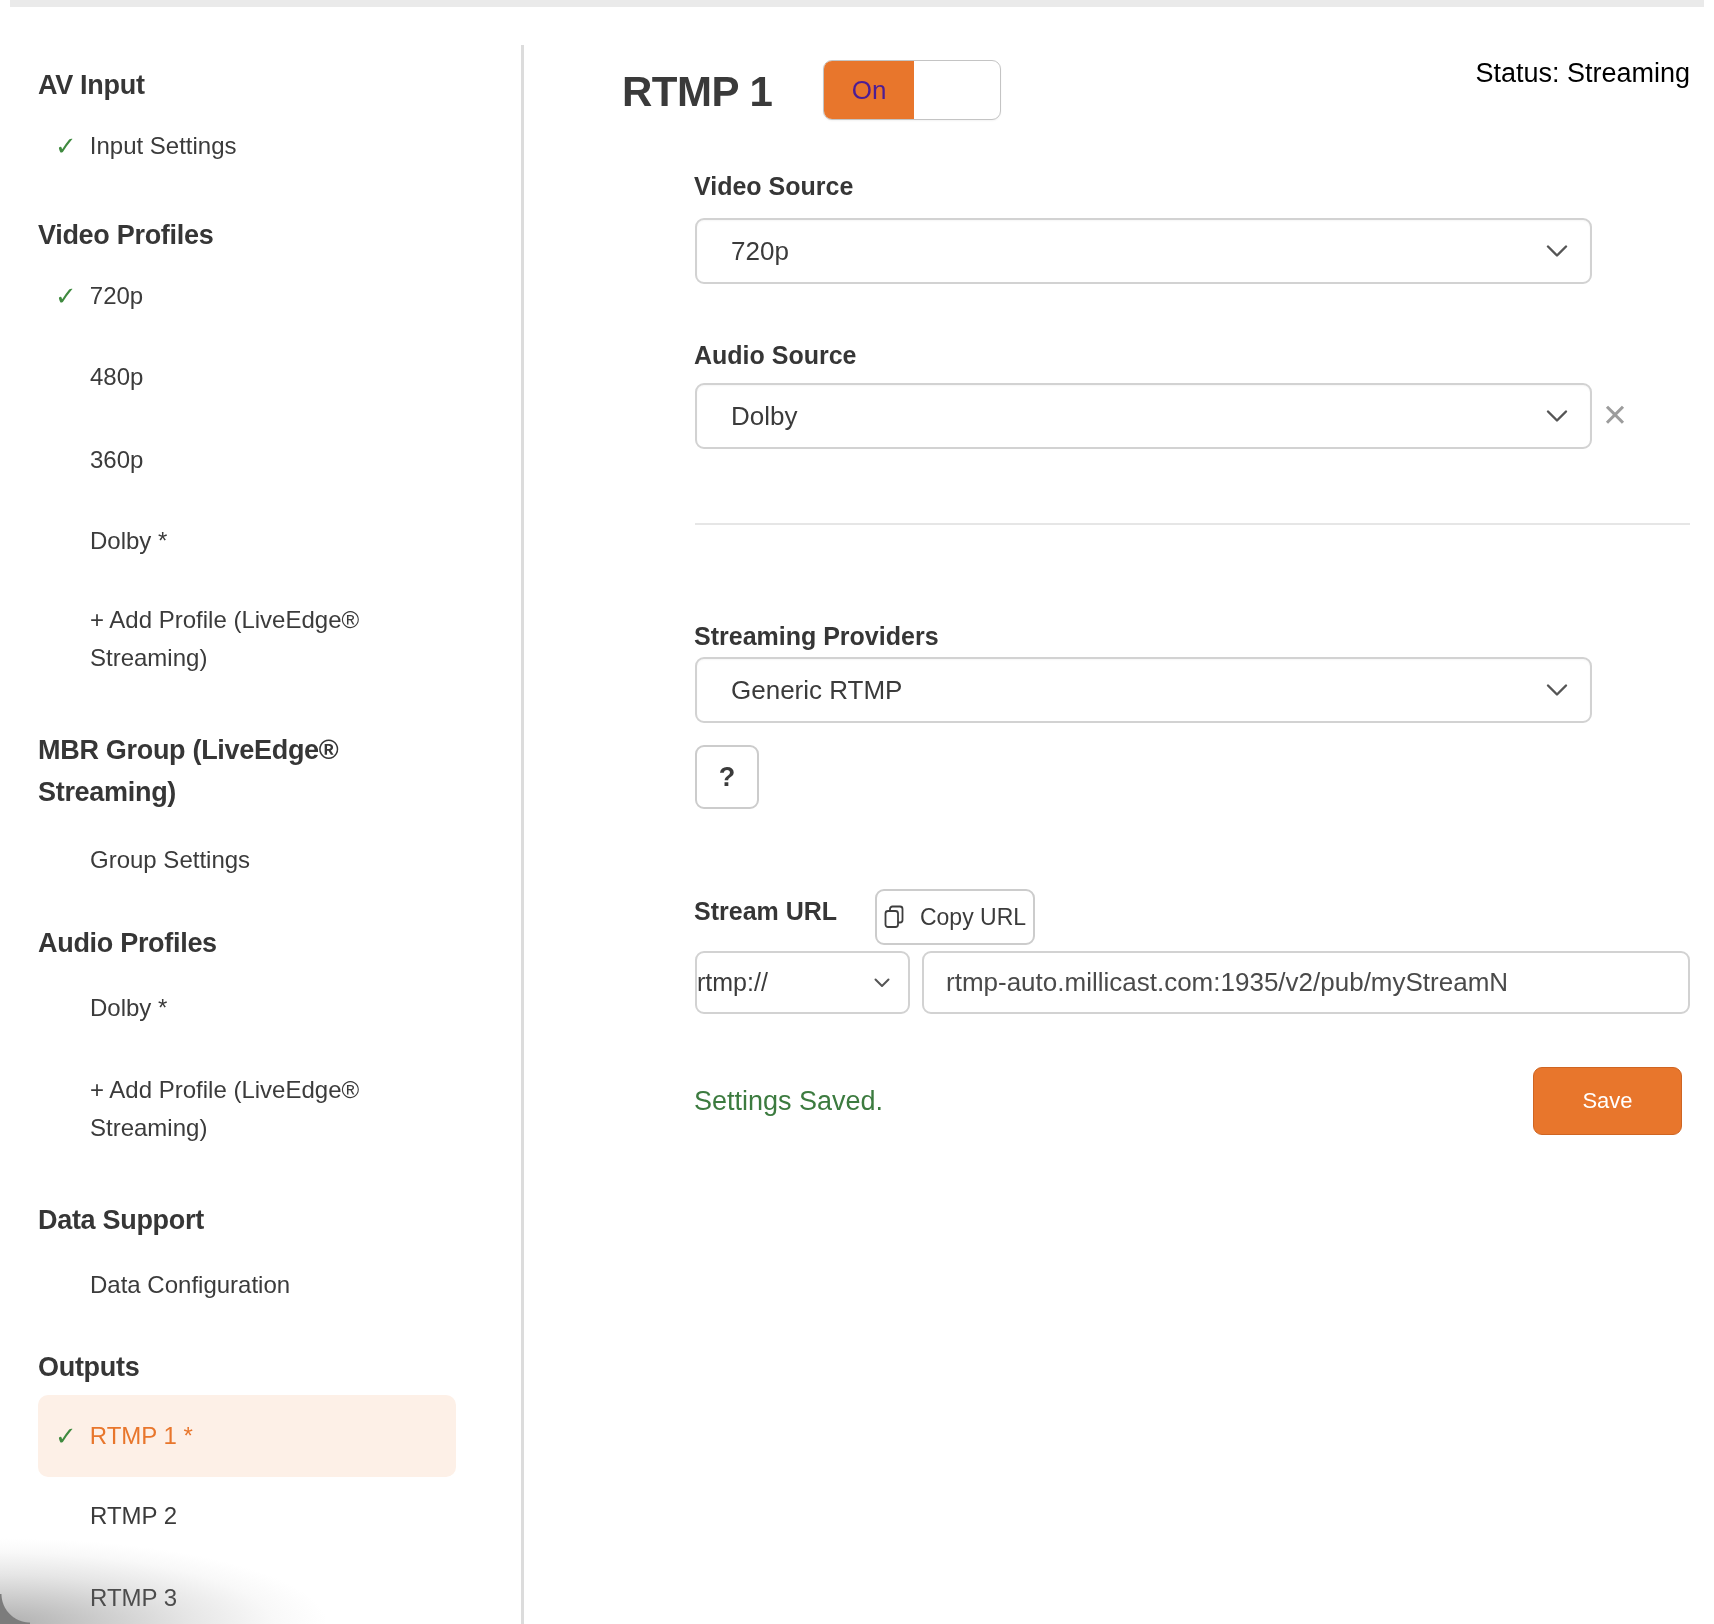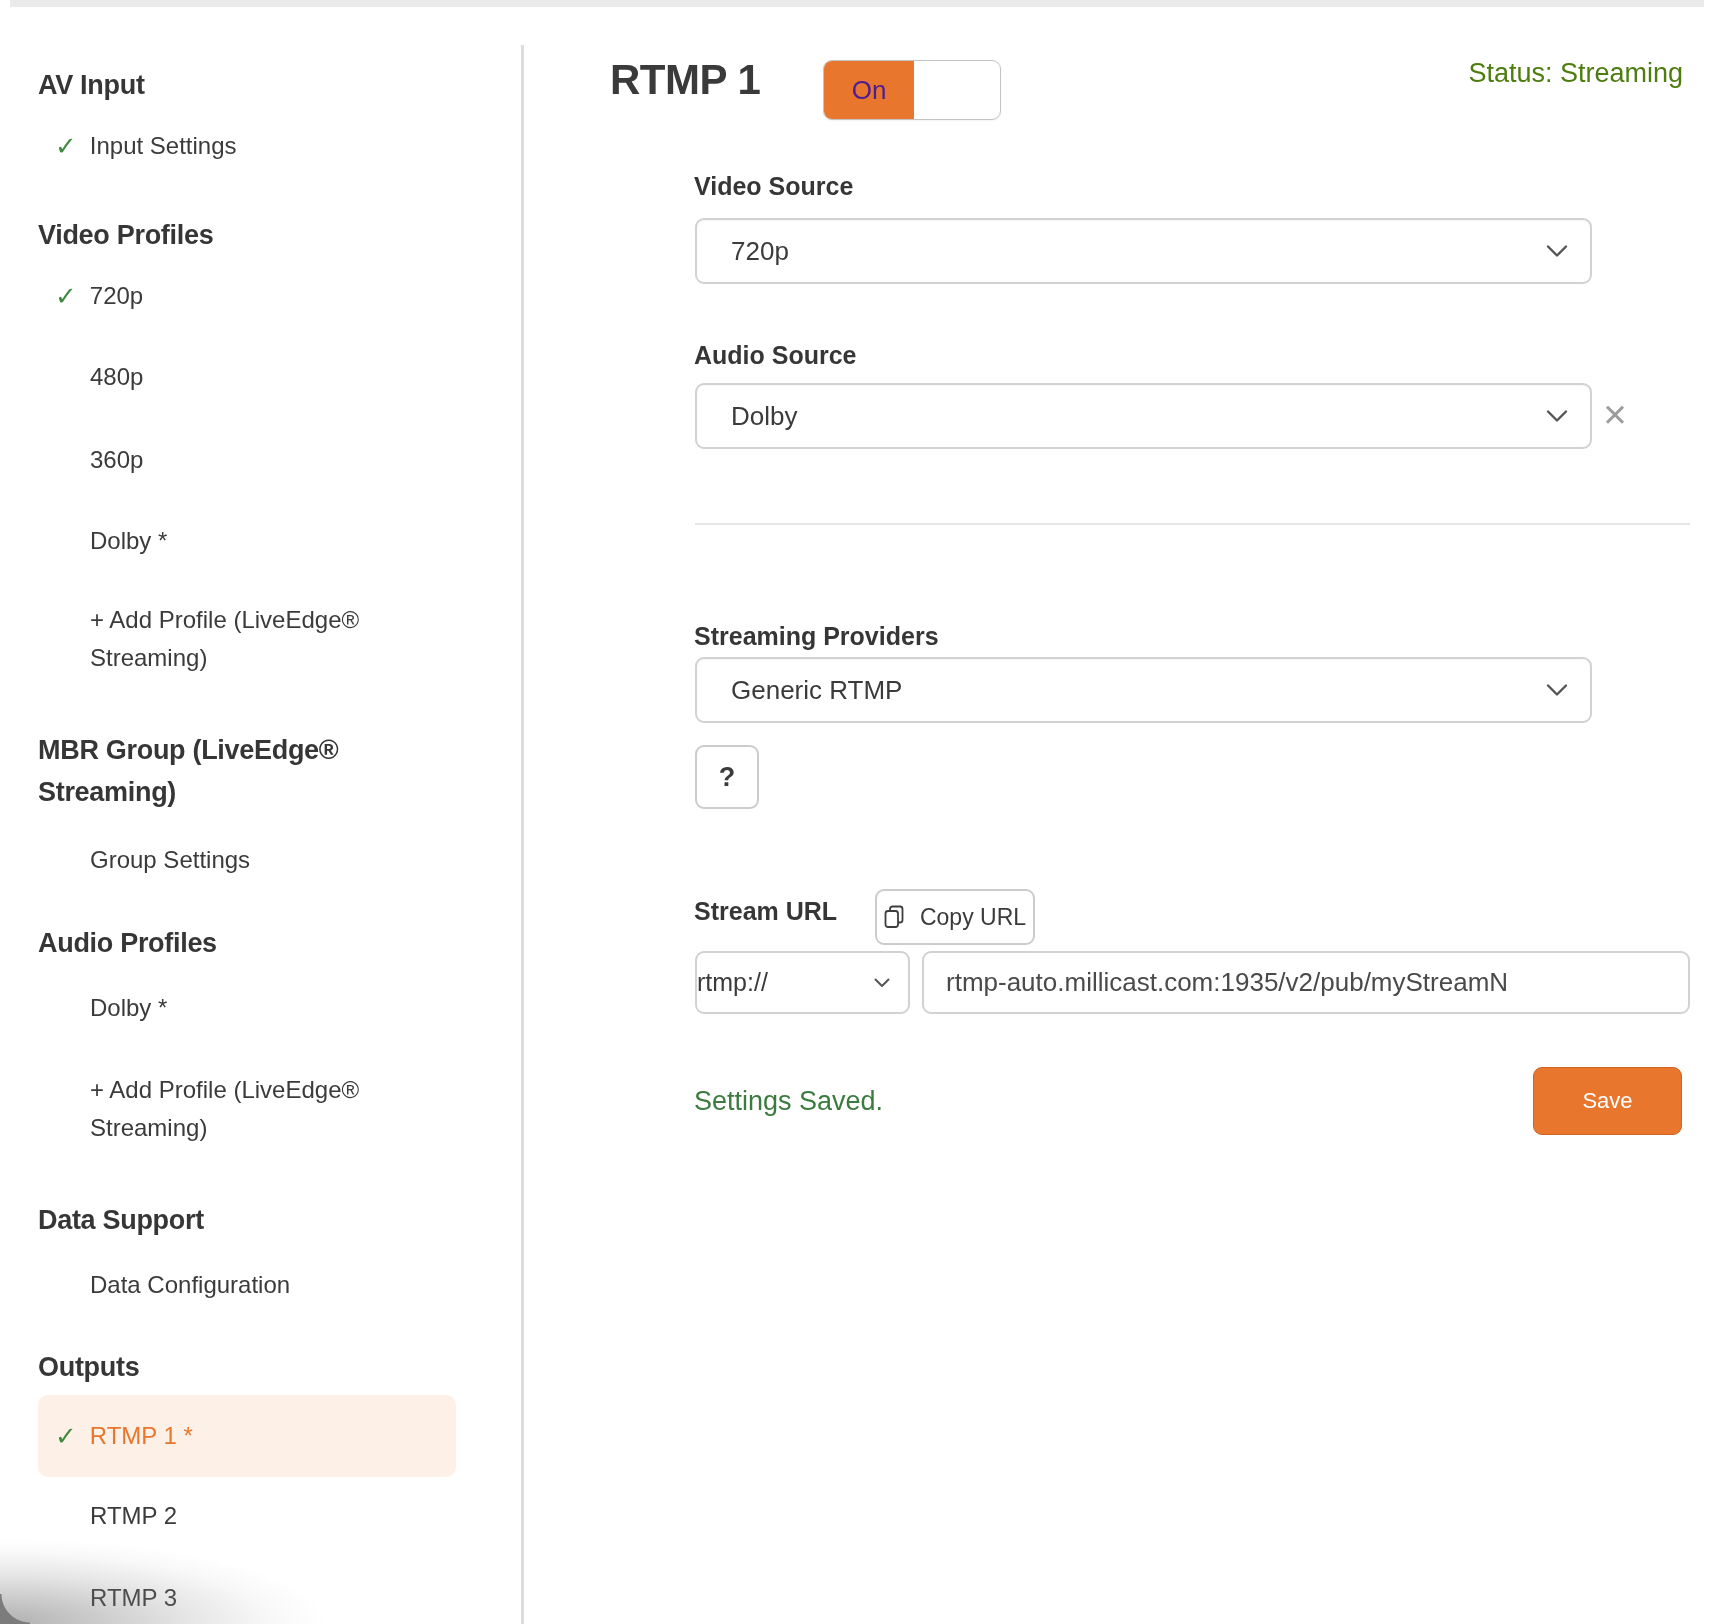--- a/index.html
+++ b/index.html
@@ -19,21 +19,21 @@
     border-radius:10px;display:flex;align-items:center;padding-left:17px;gap:13px;
     box-sizing:border-box;cursor:pointer;
   }
   .sb-selected .label{color:#e8762c;font-size:24px;}
   .corner-shadow{position:absolute;left:0;bottom:0;width:470px;height:110px;pointer-events:none;
     background:radial-gradient(ellipse 420px 110px at 0% 100%, rgba(95,95,95,.50), rgba(140,140,140,.22) 45%, rgba(190,190,190,.10) 65%, transparent 78%);}
   .corner-notch{position:absolute;left:0;bottom:0;width:30px;height:30px;pointer-events:none;
     background:radial-gradient(circle at 30px 0px, transparent 28px, #7c7c7c 29px);}
   
   .page-title{position:absolute;left:610px;top:56px;font-size:42px;font-weight:700;color:#3a3a3a;letter-spacing:-0.5px;}
-  .status{position:absolute;right:31px;top:58px;font-size:27px;color:#4d7c0f;}
+  .status{position:absolute;right:24px;top:58px;font-size:27px;color:#000000;}
   .toggle{position:absolute;left:823px;top:60px;width:178px;height:60px;border:1px solid #c4c4c4;
     border-radius:9px;background:#fff;box-sizing:border-box;overflow:hidden;cursor:pointer;
     box-shadow:0 1px 2px rgba(0,0,0,.05);}
   .toggle-on{position:absolute;left:0;top:0;width:90px;height:100%;background:#e8762c;
     display:flex;align-items:center;justify-content:center;color:#4c1d95;font-size:26px;}
   .fld-label{position:absolute;left:694px;font-size:25px;font-weight:700;color:#363636;}
   .dd{position:absolute;left:695px;width:897px;height:66px;background:#fff;border:2px solid #d2d2d2;
     border-radius:9px;box-sizing:border-box;display:flex;align-items:center;padding-left:34px;
     font-size:26px;color:#3b3b3b;cursor:pointer;box-shadow:inset 0 1px 2px rgba(0,0,0,.04);}
   .chev{position:absolute;right:22px;top:50%;transform:translateY(-50%);line-height:0;}
@@ -103,21 +103,21 @@
       <span class="label">RTMP 1 *</span>
     </div>
     <div class="sb-item" style="top:1497px">RTMP 2</div>
     <div class="sb-item" style="top:1579px">RTMP 3</div>
   </aside>
 
   <div class="vdivider"></div>
 
   <main>
 
-    <h1 class="page-title" style="margin:0">RTMP 1</h1>
+    <h1 class="page-title" style="margin:12px">RTMP 1</h1>
 
     <div class="toggle">
       <div class="toggle-on">
         <span>On</span>
       </div>
     </div>
 
     <div class="status">Status: Streaming</div>
 
     <div class="fld-label" style="top:172px">Video Source</div>

